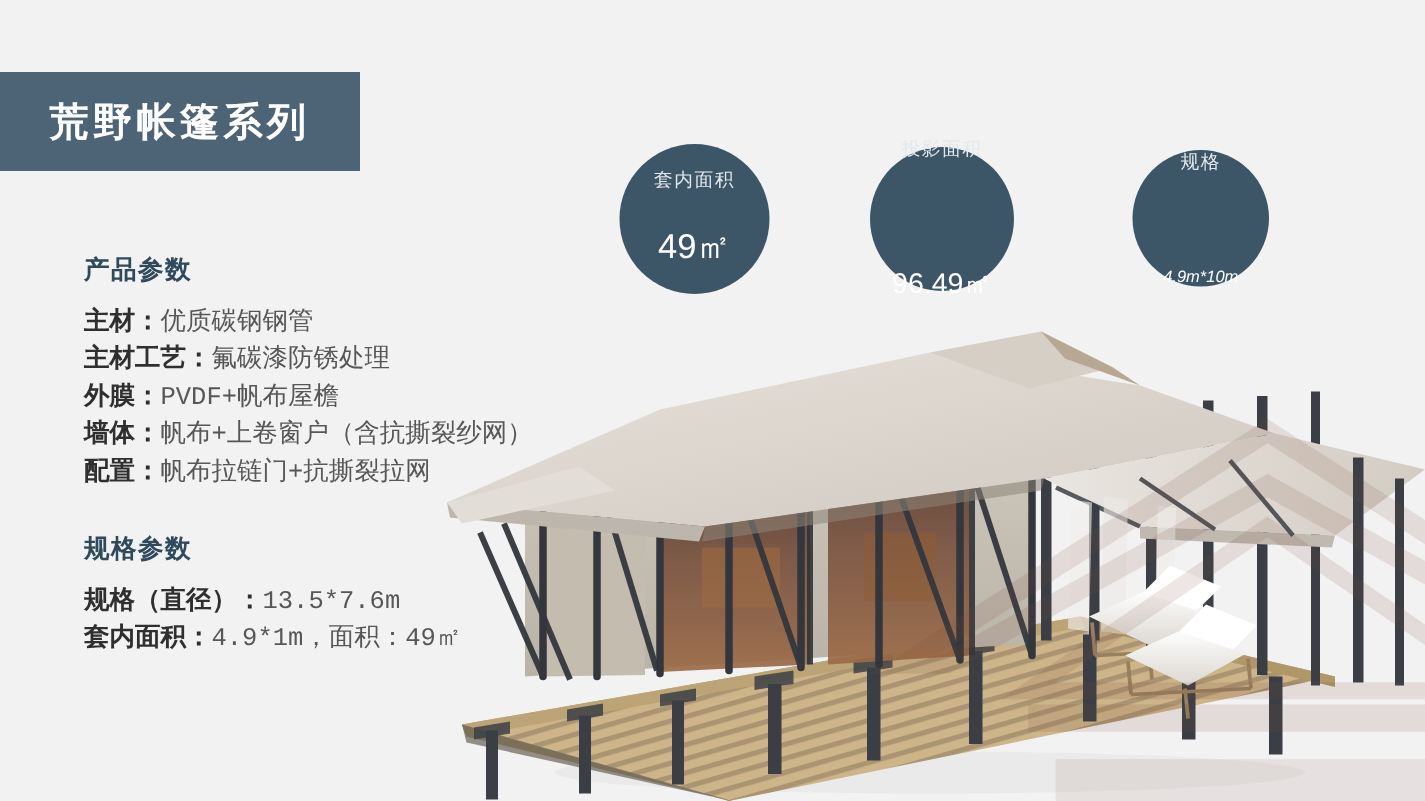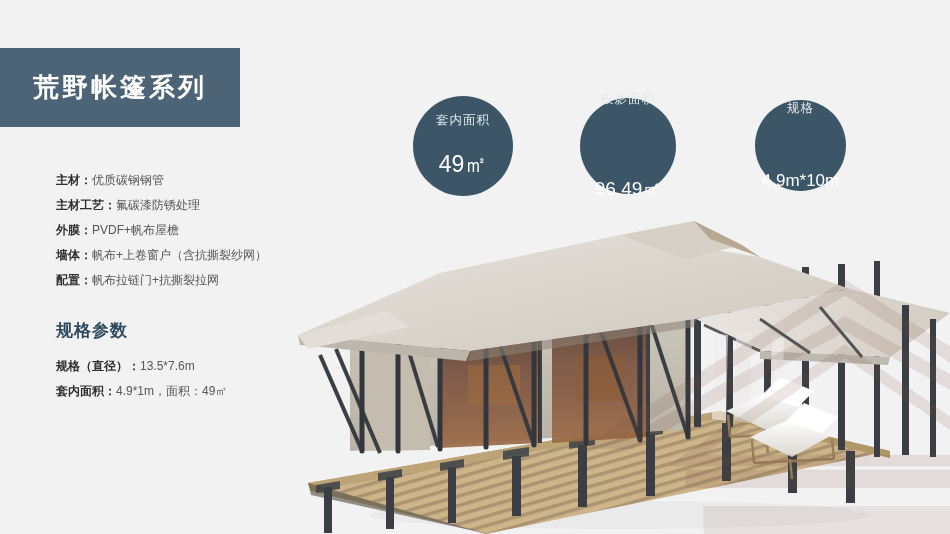--- a/index.html
+++ b/index.html
@@ -7,45 +7,46 @@
     width: 950px; height: 534px;
     overflow: hidden;
     background: #f2f2f2;
     font-family: "Liberation Sans", "DejaVu Sans", sans-serif;
   }
   .page { position: relative; width: 950px; height: 534px; background: #f2f2f2; }
 
   
   .title-block {
     position: absolute; left: 0; top: 48px;
-    width: 240px; height: 79px;
+    width: 240px; height: 66px;
     background: #4c6476;
     display: flex; align-items: center; justify-content: center;
   }
   .title-block .title-text {
     color: #ffffff;
     font-size: 26px;
     font-weight: bold;
     letter-spacing: 3px;
   }
 
   
   .spec-col { position: absolute; left: 56px; top: 168px; width: 300px; }
   .section-heading {
     color: #2e4a5c;
     font-size: 17px;
     font-weight: bold;
     letter-spacing: 1px;
     margin-bottom: 12px;
   }
   .spec-row {
-    font-size: 12px;
+    font-size: 17px;
     line-height: 25px;
     color: #555555;
     white-space: nowrap;
+    font-family: Liberation Mono, monospace;
   }
   .spec-row .k { font-weight: bold; color: #2f2f2f; }
   .spec-row .v { color: #575757; }
   .section-2 { margin-top: 26px; }
 
   
   .badge {
     position: absolute;
     border-radius: 50%;
     background: #3d5musb;
@@ -65,21 +66,21 @@
   .badge .b-value {
     font-size: 23px;
     font-weight: 500;
     color: #ffffff;
     white-space: nowrap;
   }
   #badge-0 { left: 413px; top: 96px; width: 100px; height: 100px; }
   #badge-1 { left: 580px; top: 98px; width: 96px; height: 96px; gap: 48px; }
   #badge-1 .b-value { font-size: 19px; }
   #badge-2 { left: 755px; top: 100px; width: 91px; height: 91px; justify-content: space-between; }
-  #badge-2 .b-value { font-size: 17px; }
+  #badge-2 .b-value { font-size: 11px; font-style: italic; }
 
   
   .render { position: absolute; left: 290px; top: 215px; width: 660px; height: 319px; }
   .render svg { display: block; width: 100%; height: 100%; }
   .watermark {
     position: absolute; left: 225px; top: 45px;
     width: 130px; height: 70px;
     opacity: 0.13; pointer-events: none;
   }
 </style>
@@ -88,20 +89,21 @@
 
 <div class="page">
 
   <div class="title-block">
     <span class="title-text">荒野帐篷系列</span>
   </div>
 
   <div class="spec-col">
 
     <div>
+      <div class="section-heading">产品参数</div>
       <div class="spec-row">
         <span class="k">主材：</span><span class="v">优质碳钢钢管</span>
       </div>
       <div class="spec-row">
         <span class="k">主材工艺：</span><span class="v">氟碳漆防锈处理</span>
       </div>
       <div class="spec-row">
         <span class="k">外膜：</span><span class="v">PVDF+帆布屋檐</span>
       </div>
       <div class="spec-row">

